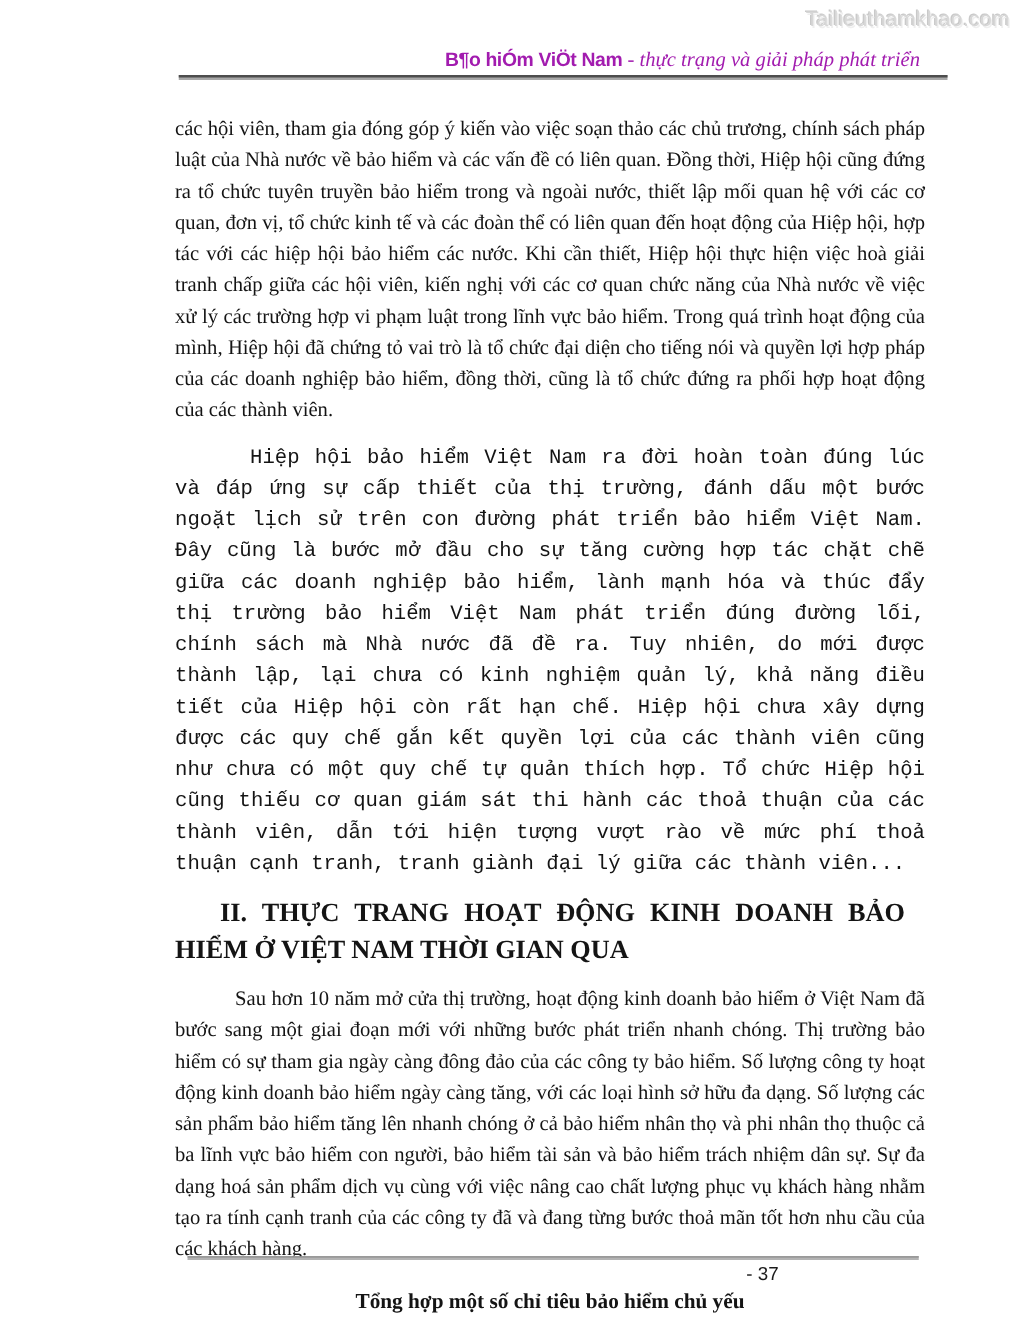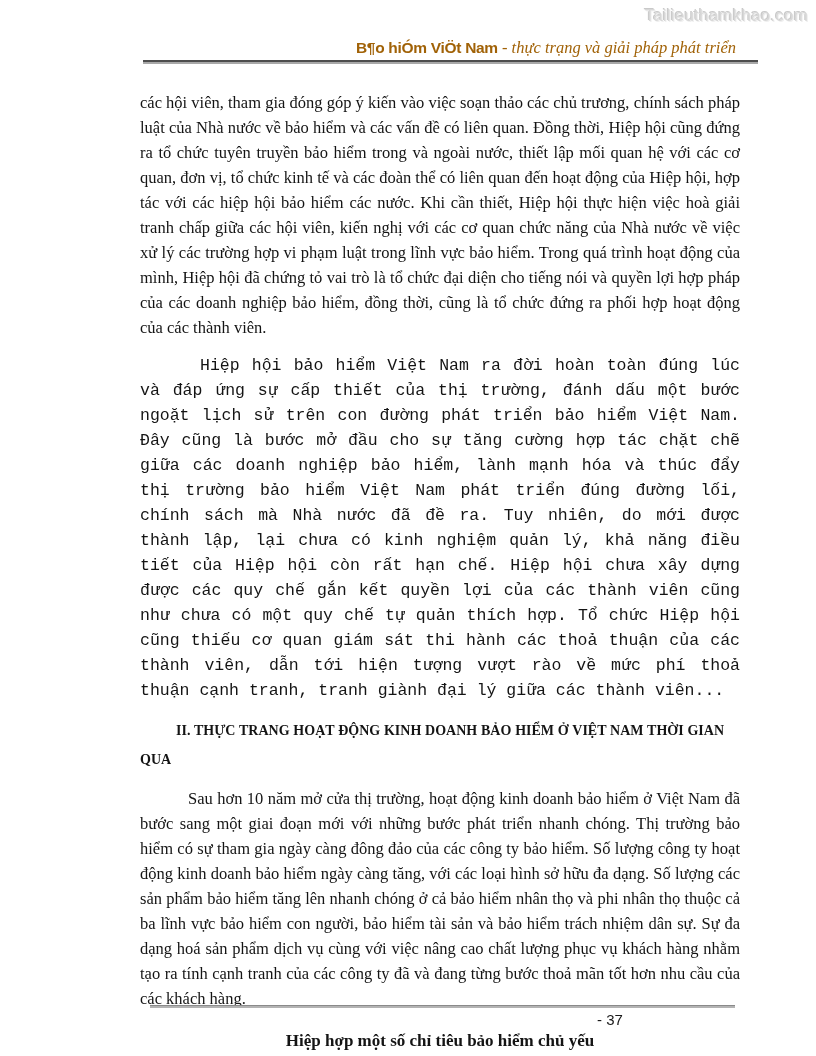--- a/index.html
+++ b/index.html
@@ -30,21 +30,21 @@
     position: absolute;
     top: 0;
     left: 143px;
     width: 615px;
   }
   .header-text {
     margin-top: 38px;
     margin-right: 22px;
     text-align: right;
     white-space: nowrap;
-    color: #a16207;
+    color: #a21caf;
   }
   .header-main {
     font-family: "Liberation Sans", "DejaVu Sans", sans-serif;
     font-weight: 700;
     font-size: 15.5px;
     letter-spacing: -0.3px;
   }
   .header-sep {
     font-family: "Liberation Serif", serif;
     font-size: 16.5px;
@@ -69,21 +69,21 @@
     line-height: 25px;
     text-align: justify;
   }
   .para {
     margin: 0 0 13px 0;
   }
   .indent-lg { text-indent: 60px; font-family: Liberation Mono, monospace; }
   .indent-md { text-indent: 48px; font-family: Liberation Serif, serif; }
   .section-heading {
     margin: 12px 16px 12px 0;
-    font-size: 14px;
+    font-size: 21px;
     font-weight: 700;
     line-height: 29px;
     text-align: justify;
     text-indent: 36px;
   }
   .table-caption {
     margin: 17px 0 0 0;
     font-weight: 700;
     font-size: 17px;
     text-align: center;
@@ -128,21 +128,21 @@
 
   <div class="content">
     <p class="para">các hội viên, tham gia đóng góp ý kiến vào việc soạn thảo các chủ trương, chính sách pháp luật của Nhà nước về bảo hiểm và các vấn đề có liên quan. Đồng thời, Hiệp hội cũng đứng ra tổ chức tuyên truyền bảo hiểm trong và ngoài nước, thiết lập mối quan hệ với các cơ quan, đơn vị, tổ chức kinh tế và các đoàn thể có liên quan đến hoạt động của Hiệp hội, hợp tác với các hiệp hội bảo hiểm các nước. Khi cần thiết, Hiệp hội thực hiện việc hoà giải tranh chấp giữa các hội viên, kiến nghị với các cơ quan chức năng của Nhà nước về việc xử lý các trường hợp vi phạm luật trong lĩnh vực bảo hiểm. Trong quá trình hoạt động của mình, Hiệp hội đã chứng tỏ vai trò là tổ chức đại diện cho tiếng nói và quyền lợi hợp pháp của các doanh nghiệp bảo hiểm, đồng thời, cũng là tổ chức đứng ra phối hợp hoạt động của các thành viên.</p>
 
     <p class="para indent-lg">Hiệp hội bảo hiểm Việt Nam ra đời hoàn toàn đúng lúc và đáp ứng sự cấp thiết của thị trường, đánh dấu một bước ngoặt lịch sử trên con đường phát triển bảo hiểm Việt Nam. Đây cũng là bước mở đầu cho sự tăng cường hợp tác chặt chẽ giữa các doanh nghiệp bảo hiểm, lành mạnh hóa và thúc đẩy thị trường bảo hiểm Việt Nam phát triển đúng đường lối, chính sách mà Nhà nước đã đề ra. Tuy nhiên, do mới được thành lập, lại chưa có kinh nghiệm quản lý, khả năng điều tiết của Hiệp hội còn rất hạn chế. Hiệp hội chưa xây dựng được các quy chế gắn kết quyền lợi của các thành viên cũng như chưa có một quy chế tự quản thích hợp. Tổ chức Hiệp hội cũng thiếu cơ quan giám sát thi hành các thoả thuận của các thành viên, dẫn tới hiện tượng vượt rào về mức phí thoả thuận cạnh tranh, tranh giành đại lý giữa các thành viên...</p>
 
     <h2 class="section-heading">II. THỰC TRANG HOẠT ĐỘNG KINH DOANH BẢO HIỂM Ở VIỆT NAM THỜI GIAN QUA</h2>
 
     <p class="para indent-md">Sau hơn 10 năm mở cửa thị trường, hoạt động kinh doanh bảo hiểm ở Việt Nam đã bước sang một giai đoạn mới với những bước phát triển nhanh chóng. Thị trường bảo hiểm có sự tham gia ngày càng đông đảo của các công ty bảo hiểm. Số lượng công ty hoạt động kinh doanh bảo hiểm ngày càng tăng, với các loại hình sở hữu đa dạng. Số lượng các sản phẩm bảo hiểm tăng lên nhanh chóng ở cả bảo hiểm nhân thọ và phi nhân thọ thuộc cả ba lĩnh vực bảo hiểm con người, bảo hiểm tài sản và bảo hiểm trách nhiệm dân sự. Sự đa dạng hoá sản phẩm dịch vụ cùng với việc nâng cao chất lượng phục vụ khách hàng nhằm tạo ra tính cạnh tranh của các công ty đã và đang từng bước thoả mãn tốt hơn nhu cầu của các khách hàng.</p>
 
-    <p class="table-caption">Hiệp hợp một số chỉ tiêu bảo hiểm chủ yếu</p>
+    <p class="table-caption">Tổng hợp một số chỉ tiêu bảo hiểm chủ yếu</p>
 
     <p class="unit-note">Đơn vị: tỷ đồng</p>
   </div>
 
   <div class="footer">
     <div class="footer-rule"></div>
     <div class="page-number">- 37</div>
   </div>
 
 </div>

